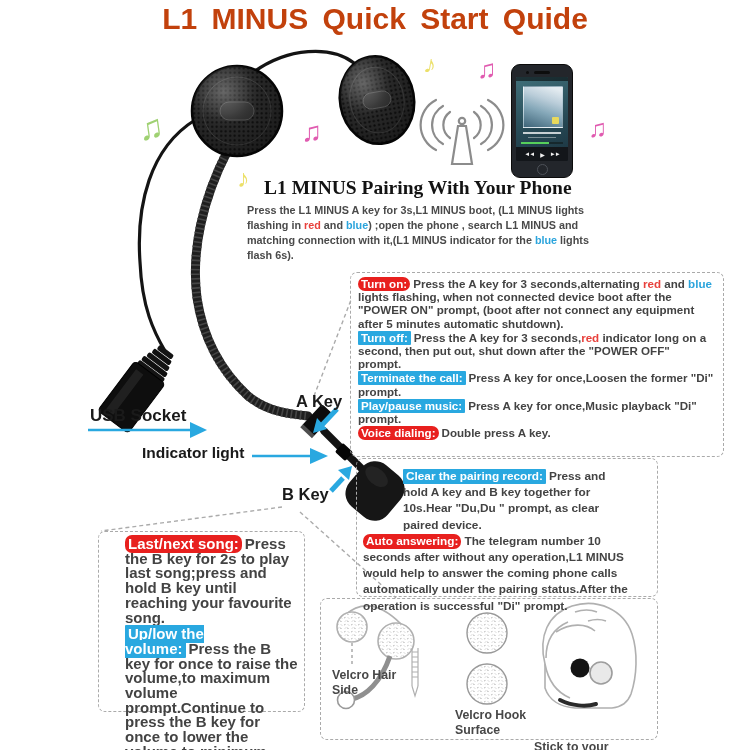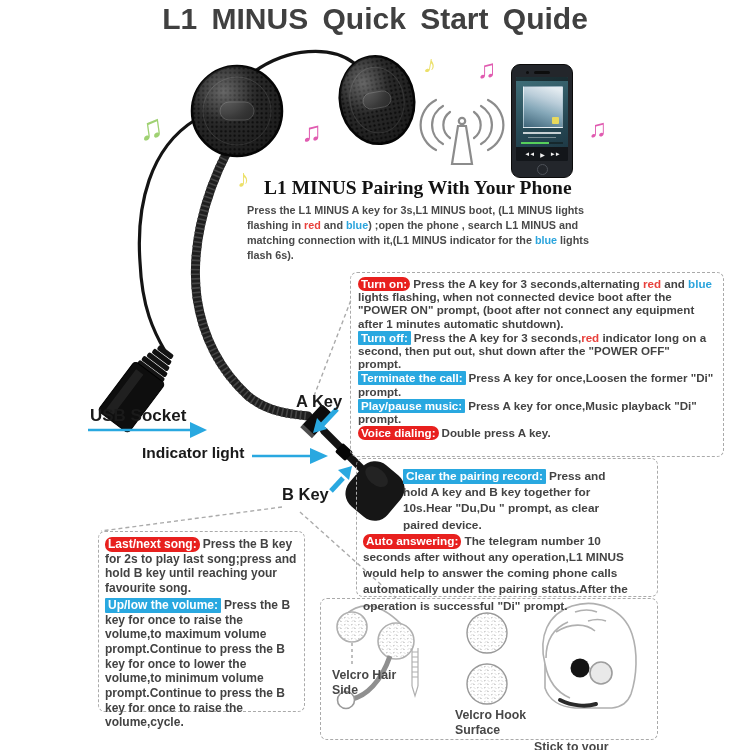--- a/index.html
+++ b/index.html
@@ -1,35 +1,35 @@
 <!DOCTYPE html>
 <html><head>
 <meta charset="utf-8">
 <style>
   html,body{margin:0;padding:0;background:#fff;}
   .canvas{position:relative;width:750px;height:750px;background:#ffffff;overflow:hidden;
           font-family:"Liberation Sans","DejaVu Sans",sans-serif;}
   .abs{position:absolute;}
-  .title{left:0;right:0;top:2px;text-align:center;font-size:30px;font-weight:700;color:#404040;
+  .title{left:0;right:0;top:2px;text-align:center;font-size:30px;font-weight:700;color:#c2410c;
          word-spacing:6px;letter-spacing:0px;}
   .pair-head{left:264px;top:177px;font-family:"Liberation Serif","DejaVu Serif",serif;
              font-size:19.5px;font-weight:700;color:#131313;}
   .pair-body{left:247px;top:203px;width:352px;font-size:10.8px;font-weight:700;color:#4a4a4a;
              line-height:15px;}
   .c-red{color:#e8413c;}
   .c-blue{color:#2ba4dc;}
   .dashed{border:1.6px dashed #aaaaaa;border-radius:7px;background:transparent;box-sizing:border-box;}
   .box1{left:350px;top:272px;width:374px;height:185px;padding:4px 7px;}
   .box2{left:356px;top:458px;width:302px;height:139px;padding:9px 6px;}
   .leftbox{left:98px;top:531px;width:207px;height:181px;padding:5px 6px;}
   .bottombox{left:320px;top:598px;width:338px;height:142px;}
   .entry{font-weight:700;color:#434343;}
   .box1 .entry{font-size:11.6px;line-height:13.2px;margin-bottom:1px;}
   .box2 .entry{font-size:11.8px;line-height:16.2px;}
-  .leftbox .entry{font-size:12px;line-height:14.7px;margin-bottom:2px;}
+  .leftbox .entry{font-size:15px;line-height:14.7px;margin-bottom:2px;margin-left:20px;}
   .chip{color:#ffffff;padding:0px 3px 1px 3px;margin-right:3px;border-radius:1px;}
   .chip-red{background:#e8201e;border-radius:7px;}
   .chip-cyan{background:#29a8e0;}
   .entry-clear{margin-left:40px;width:212px;}
   .prod-label{font-weight:700;color:#1a1a1a;}
   .lbl-usb{left:90px;top:406px;font-size:17px;}
   .lbl-ind{left:142px;top:444px;font-size:15.5px;}
   .lbl-akey{left:296px;top:392px;font-size:16.5px;}
   .lbl-bkey{left:282px;top:485px;font-size:16.5px;}
   .note{font-weight:400;line-height:1;}
@@ -216,21 +216,21 @@
   <div class="abs pair-head">L1 MINUS Pairing With Your Phone</div>
   <div class="abs pair-body"><span>Press the L1 MINUS A key for 3s,L1 MINUS boot, (L1 MINUS lights flashing in </span><span class="c-red">red</span><span> and </span><span class="c-blue">blue</span><span>) ;open the phone , search L1 MINUS and matching connection with it,(L1 MINUS indicator for the </span><span class="c-blue">blue</span><span> lights flash 6s).</span></div>
 
   <div class="abs prod-label lbl-usb">USB Socket</div>
   <div class="abs prod-label lbl-ind">Indicator light</div>
   <div class="abs prod-label lbl-akey">A Key</div>
   <div class="abs prod-label lbl-bkey">B Key</div>
 
   <div class="abs dashed box1">
     <div class="entry">
-      <span class="chip chip-red">Turn on:</span><span><span>Press the A key for 3 seconds,alternating </span><span class="c-red">red</span><span> and </span><span class="c-blue">blue</span><span> lights flashing, when not connected device boot after the "POWER ON" prompt, (boot after not connect any equipment after 1 minutes automatic shutdown).</span></span>
+      <span class="chip chip-red">Turn on:</span><span><span>Press the A key for 3 seconds,alternating </span><span class="c-red">red</span><span> and </span><span class="c-blue">blue</span><span> lights flashing, when not connected device boot after the "POWER ON" prompt, (boot after not connect any equipment after 5 minutes automatic shutdown).</span></span>
     </div>
     <div class="entry">
       <span class="chip chip-cyan">Turn off:</span><span><span>Press the A key for 3 seconds,</span><span class="c-red">red</span><span> indicator long on a second, then put out, shut down after the "POWER OFF" prompt.</span></span>
     </div>
     <div class="entry">
       <span class="chip chip-cyan">Terminate the call:</span><span><span>Press A key for once,Loosen the former "Di" prompt.</span></span>
     </div>
     <div class="entry">
       <span class="chip chip-cyan">Play/pause music:</span><span><span>Press A key for once,Music playback "Di" prompt.</span></span>
     </div>

